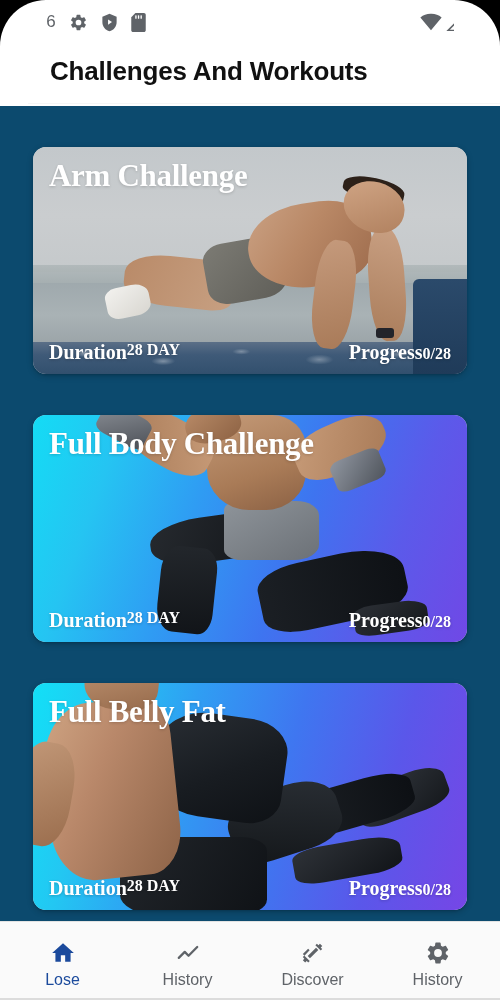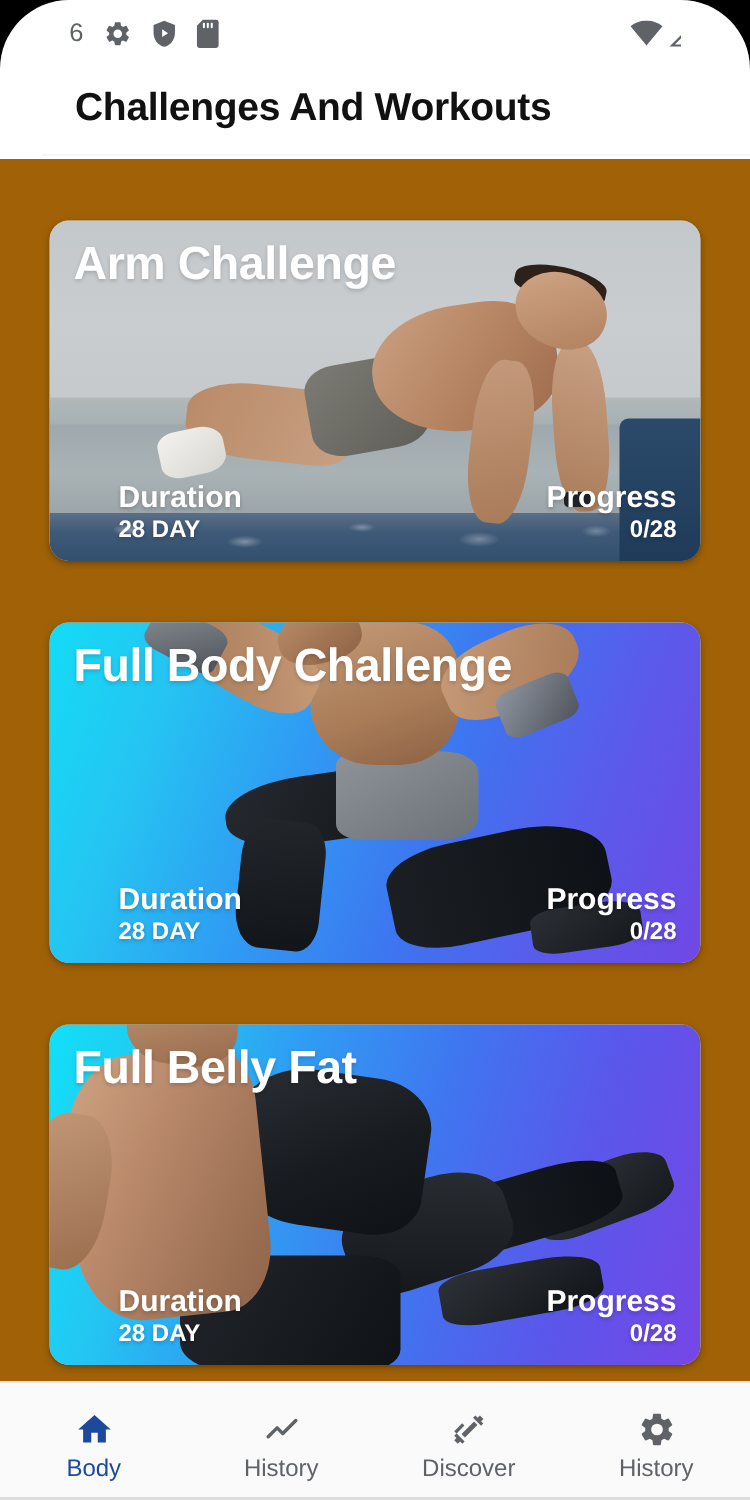--- a/index.html
+++ b/index.html
@@ -99,23 +99,24 @@
     background: linear-gradient(to bottom, rgba(0,0,0,0.07), rgba(0,0,0,0));
   }
 
   
   .content {
     position: absolute;
     top: 106px;
     left: 0;
     right: 0;
     bottom: 79px;
-    background: #a16207;
+    background: #0c4a6e;
     padding: 41px 0 0 0;
     overflow: hidden;
+    font-family: Liberation Serif, serif;
   }
 
   .card {
     position: relative;
     height: 227px;
     margin: 0 33px 41px 33px;
     border-radius: 13px;
     overflow: hidden;
     box-shadow: 0 2px 6px rgba(0,0,0,0.22), 0 1px 2px rgba(0,0,0,0.12);
     background: #cfd4d8;
@@ -144,21 +145,21 @@
     letter-spacing: -0.3px;
     text-shadow: 0 1px 3px rgba(0,0,0,0.18);
   }
 
   .card-footer {
     margin-top: auto;
     display: flex;
     justify-content: space-between;
     align-items: flex-end;
   }
-  .foot-col { display: flex; flex-direction: column; margin-left: 30px; }
+  .foot-col { display: flex; flex-direction: row; }
   .foot-col.right { align-items: flex-end; text-align: right; }
   .foot-label {
     font-size: 20px;
     font-weight: bold;
     color: #ffffff;
     line-height: 1.22;
     text-shadow: 0 1px 3px rgba(0,0,0,0.22);
   }
   .foot-value {
     font-size: 16px;
@@ -593,21 +594,21 @@
   </div>
 
   <div class="bottomnav">
 
     <div class="nav-item active">
       <span class="nav-icon">
         <svg width="26" height="26" viewBox="0 0 24 24" fill="#1b4a9c">
           <path d="M10 20v-6h4v6h5v-8h3L12 3 2 12h3v8z"></path>
         </svg>
       </span>
-      <span class="nav-label">Body</span>
+      <span class="nav-label">Lose</span>
     </div>
 
     <div class="nav-item">
       <span class="nav-icon">
         <svg width="26" height="26" viewBox="0 0 24 24" fill="none" stroke="#5f6368" stroke-width="2.1" stroke-linecap="round" stroke-linejoin="round">
           <polyline points="3.5,16.5 9,11 12.5,14.5 20.5,6.5"></polyline>
         </svg>
       </span>
       <span class="nav-label">History</span>
     </div>

